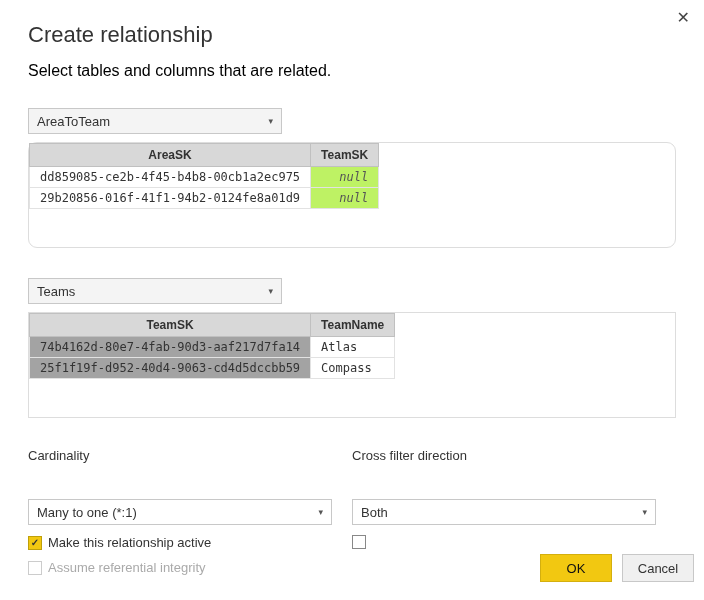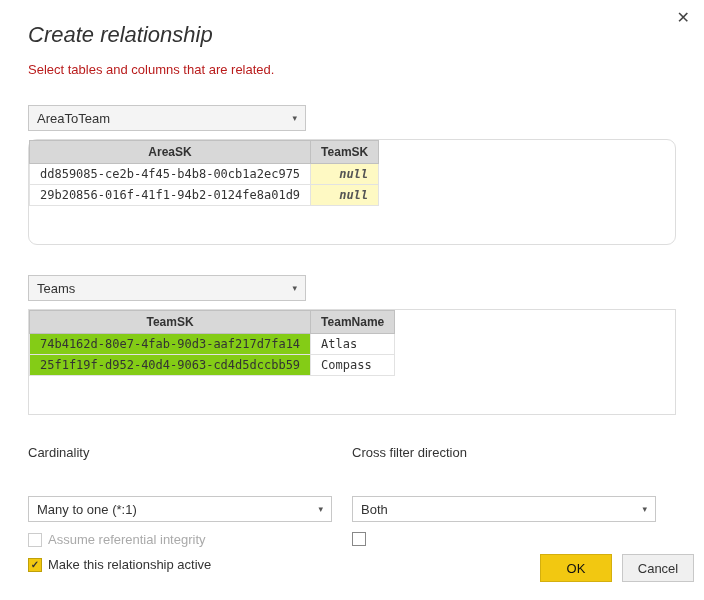--- a/index.html
+++ b/index.html
@@ -24,44 +24,43 @@
     color: #444;
     cursor: pointer;
     font-family: Arial, sans-serif;
     line-height: 1;
   }
   h1.title {
     font-size: 22px;
     font-weight: 300;
     color: #333;
     margin: 4px 0 14px 0;
-    font-style: italic;
   }
   .subtitle {
-    font-size: 13px;
-    color: #b91c1c;
+    font-size: 16px;
+    color: #000000;
     margin-bottom: 28px;
   }
   .dropdown {
     height: 26px;
     border: 1px solid #c8c8c8;
     background: #f4f4f4;
     display: flex;
     align-items: center;
     justify-content: space-between;
     padding: 0 8px;
     cursor: pointer;
     font-size: 13px;
     color: #333;
   }
   .dropdown .chev {
     font-size: 9px;
     color: #555;
   }
-  .table-dropdown { width: 278px; }
+  .table-dropdown { width: 254px; }
   .preview-box {
     border: 1px solid #ddd;
     width: 648px;
     background: #fff;
   }
   table.preview {
     border-collapse: collapse;
     font-size: 12px;
   }
   table.preview th {
@@ -74,28 +73,28 @@
   }
   table.preview td {
     padding: 3px 10px;
     border: 1px solid #e2e2e2;
     font-family: "Segoe UI", Consolas, monospace;
     font-size: 12px;
     color: #333;
     white-space: nowrap;
   }
   table.preview td.nullcell {
-    background: #fef9c3;
+    background: #bef264;
     font-style: italic;
-    font-weight: 700;
+    font-weight: 400;
     color: #555;
     text-align: right;
   }
   table.preview td.greycell {
-    background: #84cc16;
+    background: #a3a3a3;
   }
   .gap { height: 8px; }
   .section-gap { height: 30px; }
   .row {
     display: flex;
   }
   .col { flex: 1; }
   .field-label {
     font-size: 13px;
     color: #333;
@@ -232,26 +231,26 @@
   <div class="section-gap"></div>
 
   <div class="row">
     <div class="col">
       <div class="field-label">Cardinality</div>
       <div class="dropdown dd-wide">
         <span>Many to one (*:1)</span>
         <span class="chev">▾</span>
       </div>
       <div class="checkbox-row">
+        <span class="cb checked"></span>
+        <span>Make this relationship active</span>
+      </div>
+      <div class="checkbox-row">
         <span class="cb disabled"></span>
         <span class="disabled-label">Assume referential integrity</span>
-      </div>
-      <div class="checkbox-row">
-        <span class="cb checked"></span>
-        <span>Make this relationship active</span>
       </div>
     </div>
     <div class="col">
       <div class="field-label">Cross filter direction</div>
       <div class="dropdown dd-wide">
         <span>Both</span>
         <span class="chev">▾</span>
       </div>
       <div class="checkbox-row">
         <span class="cb"></span>

